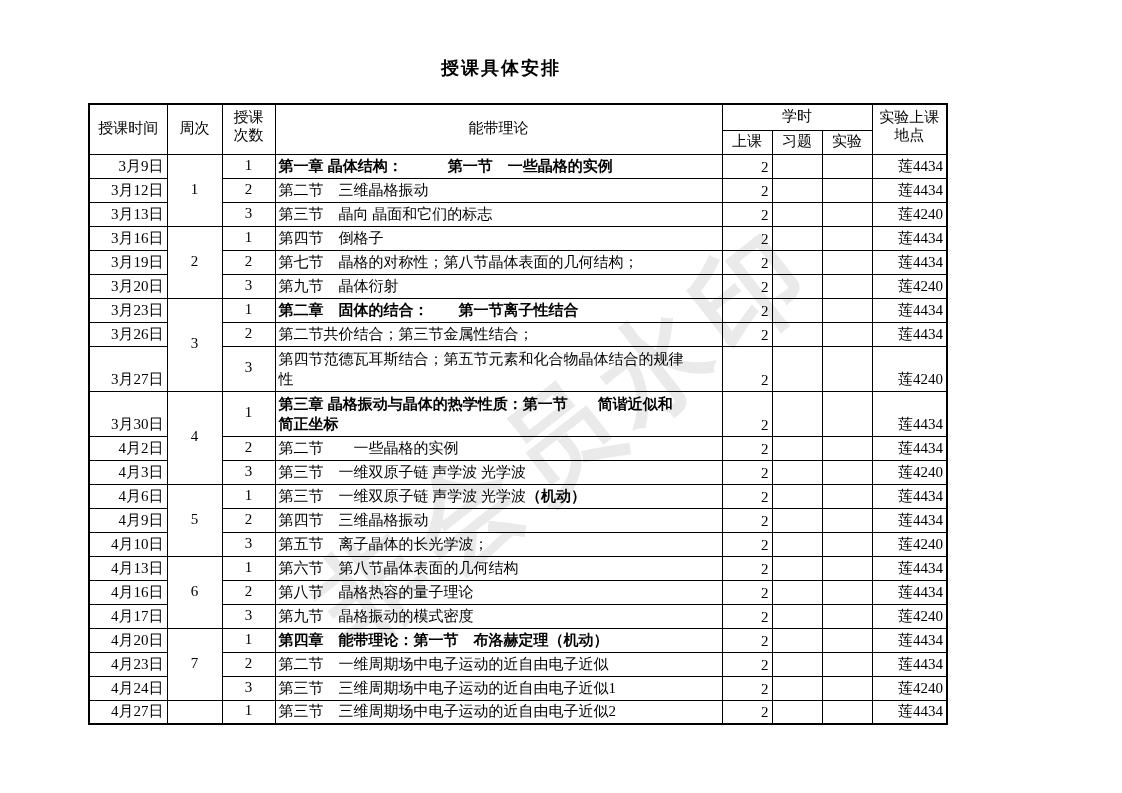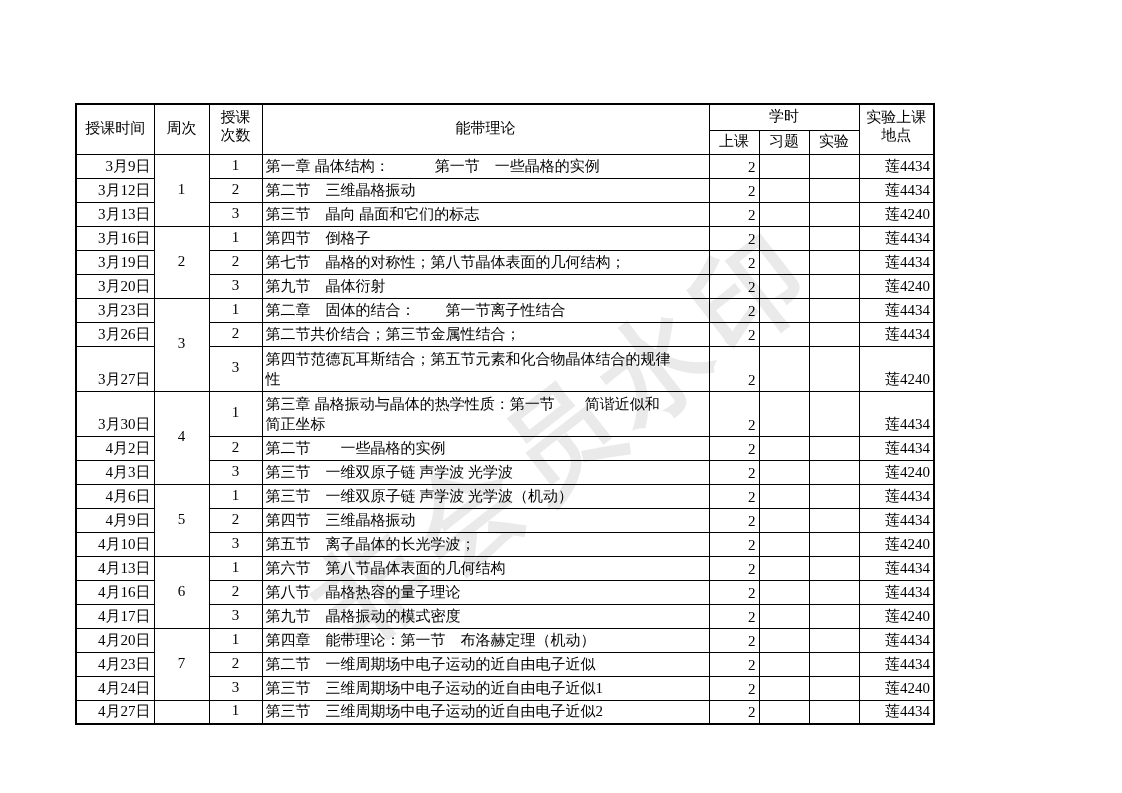--- a/index.html
+++ b/index.html
@@ -44,21 +44,21 @@
     color: rgba(90, 90, 90, 0.13);
     white-space: nowrap;
     transform: rotate(-38deg);
     transform-origin: center center;
     z-index: 0;
     pointer-events: none;
     user-select: none;
   }
   table.sched {
     position: absolute;
-    left: 75px;
+    left: 88px;
     top: 103px;
     border-collapse: collapse;
     table-layout: fixed;
     font-size: 15px;
     z-index: 1;
     border: 2.5px solid #000;
   }
   table.sched th, table.sched td {
     border: 1.5px solid #000;
     padding: 0 3px 2px 3px;
@@ -98,31 +98,32 @@
     text-align: right;
     vertical-align: bottom;
     padding-right: 4px;
   }
   td.c-loc {
     text-align: right;
     vertical-align: bottom;
     padding-left: 2px;
   }
   .seg-bold {
-    font-weight: 400;
+    font-weight: 700;
     font-family: "Liberation Sans", sans-serif;
   }
 </style>
 </head>
 <body>
 
 <div class="page">
 
   <div class="watermark">非会员水印</div>
 
+  <div class="doc-title">授课具体安排</div>
 
   <table class="sched">
     <colgroup>
       <col style="width:78px">
       <col style="width:55px">
       <col style="width:53px">
       <col style="width:447px">
       <col style="width:50px">
       <col style="width:50px">
       <col style="width:50px">

